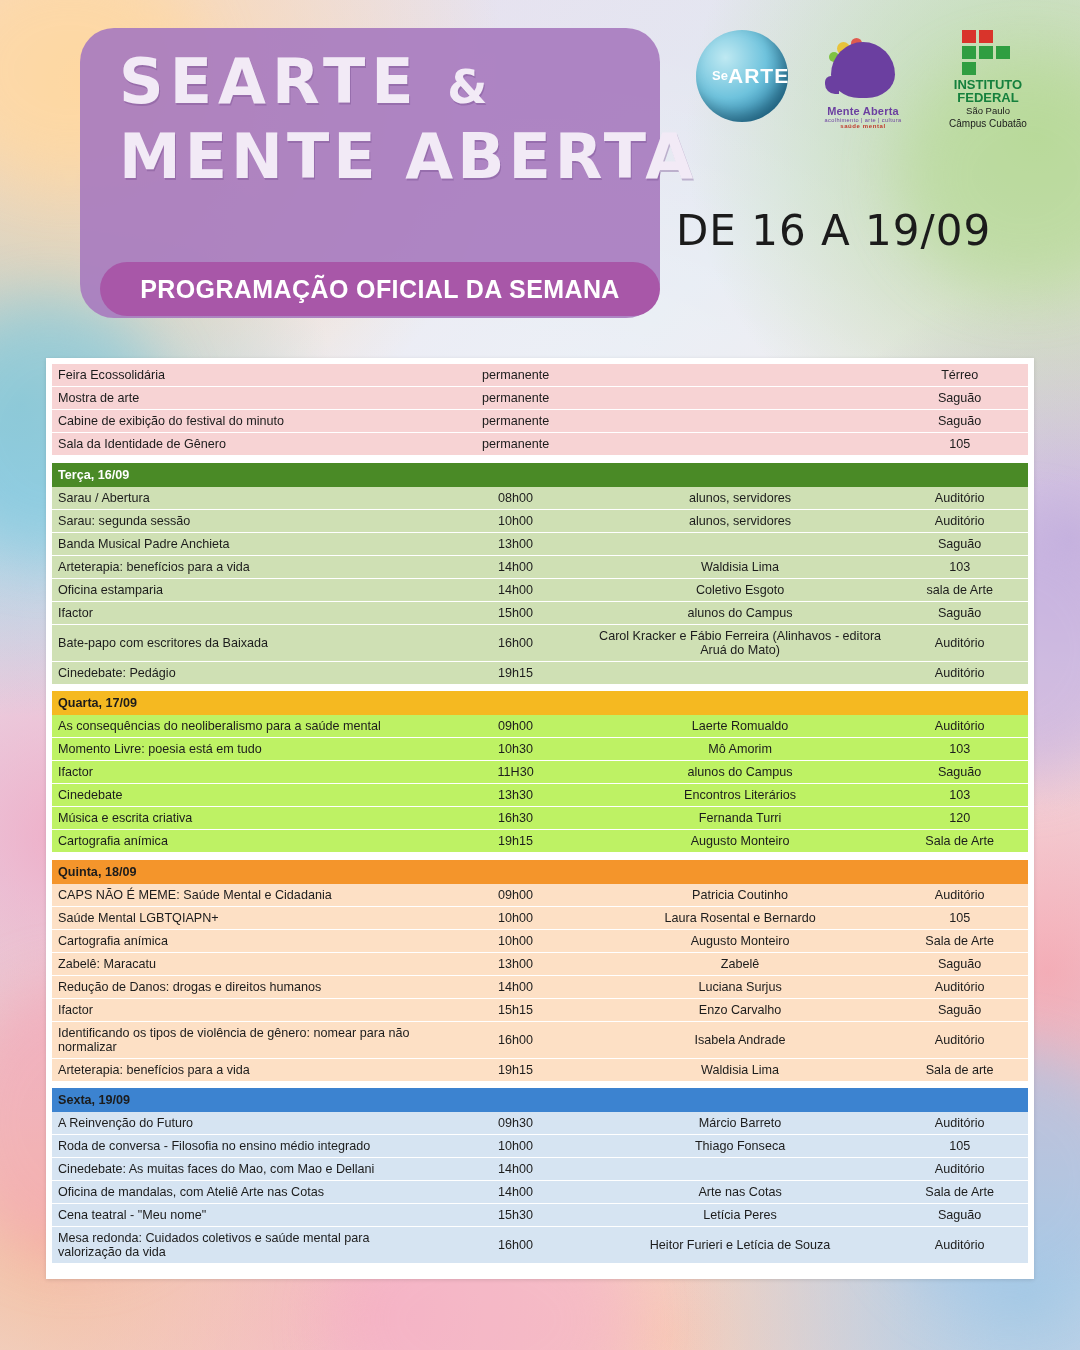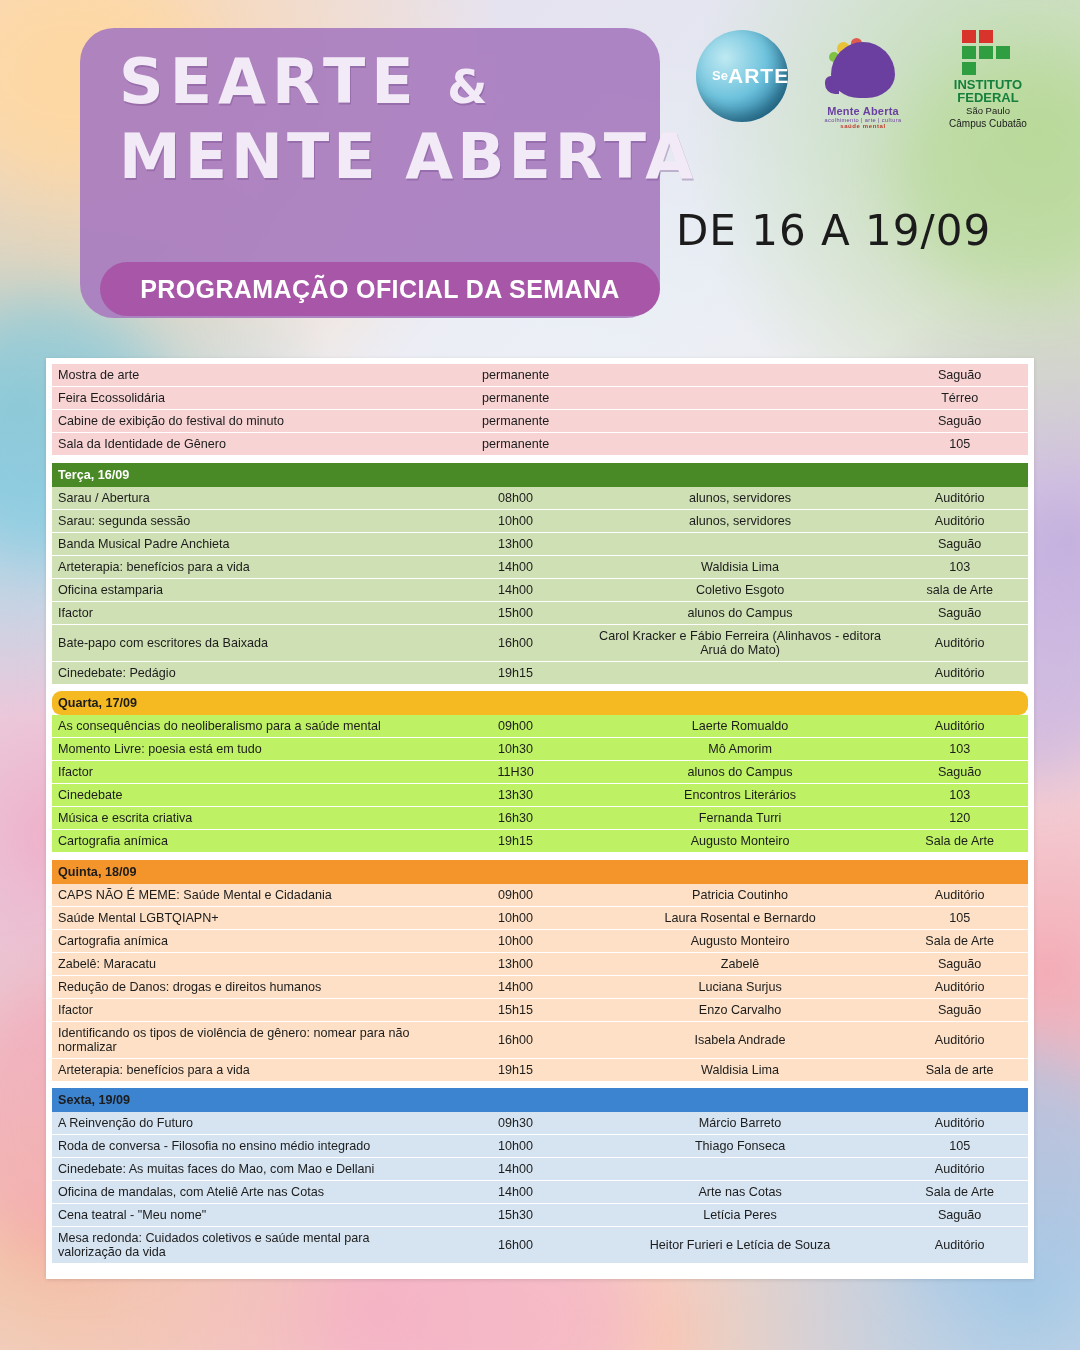--- a/index.html
+++ b/index.html
@@ -148,21 +148,21 @@
   tr.green td  { background: #cfe0b4; margin-top: 20px; }
   tr.yellow td { background: #bef264; }
   tr.orange td { background: #fde0c5; }
   tr.blue td   { background: #d6e4f2; }
 
   tr.daybar td {
     font-weight: bold; color: #1c1c1c; text-align: left;
     padding-top: 5px; padding-bottom: 5px;
   }
   tr.daybar.green td  { background: #4a8a26; color: #ffffff; }
-  tr.daybar.yellow td { background: #f5b921; border-radius: 9px; }
+  tr.daybar.yellow td { background: #f5b921; }
   tr.daybar.orange td { background: #f4952b; }
   tr.daybar.blue td   { background: #3c83d0; }
   tr.spacer td { background: #ffffff; height: 7px; padding: 0; border: none; }
 </style>
 </head>
 <body>
 
 <div class="bg-base"></div>
 <div class="bg-splotch" style="left:-60px;top:-40px;width:260px;height:220px;background:#ffd9a0;"></div>
 <div class="bg-splotch" style="left:-70px;top:300px;width:240px;height:260px;background:#7ec8de;"></div>
@@ -222,30 +222,30 @@
     <div class="if-name">INSTITUTO FEDERAL</div>
     <div class="if-state">São Paulo</div>
     <div class="if-campus">Câmpus Cubatão</div>
   </div>
 </div>
 
 <div class="table-card">
   <table>
     <tbody id="tbody">
         <tr class="row pink">
+          <td class="c-atividade">Feira Ecossolidária</td>
+          <td class="c-horario">permanente</td>
+          <td class="c-palestrante"></td>
+          <td class="c-local">Térreo</td>
+        </tr>
+        <tr class="row pink">
           <td class="c-atividade">Mostra de arte</td>
           <td class="c-horario">permanente</td>
           <td class="c-palestrante"></td>
           <td class="c-local">Saguão</td>
-        </tr>
-        <tr class="row pink">
-          <td class="c-atividade">Feira Ecossolidária</td>
-          <td class="c-horario">permanente</td>
-          <td class="c-palestrante"></td>
-          <td class="c-local">Térreo</td>
         </tr>
         <tr class="row pink">
           <td class="c-atividade">Cabine de exibição do festival do minuto</td>
           <td class="c-horario">permanente</td>
           <td class="c-palestrante"></td>
           <td class="c-local">Saguão</td>
         </tr>
         <tr class="row pink">
           <td class="c-atividade">Sala da Identidade de Gênero</td>
           <td class="c-horario">permanente</td>

